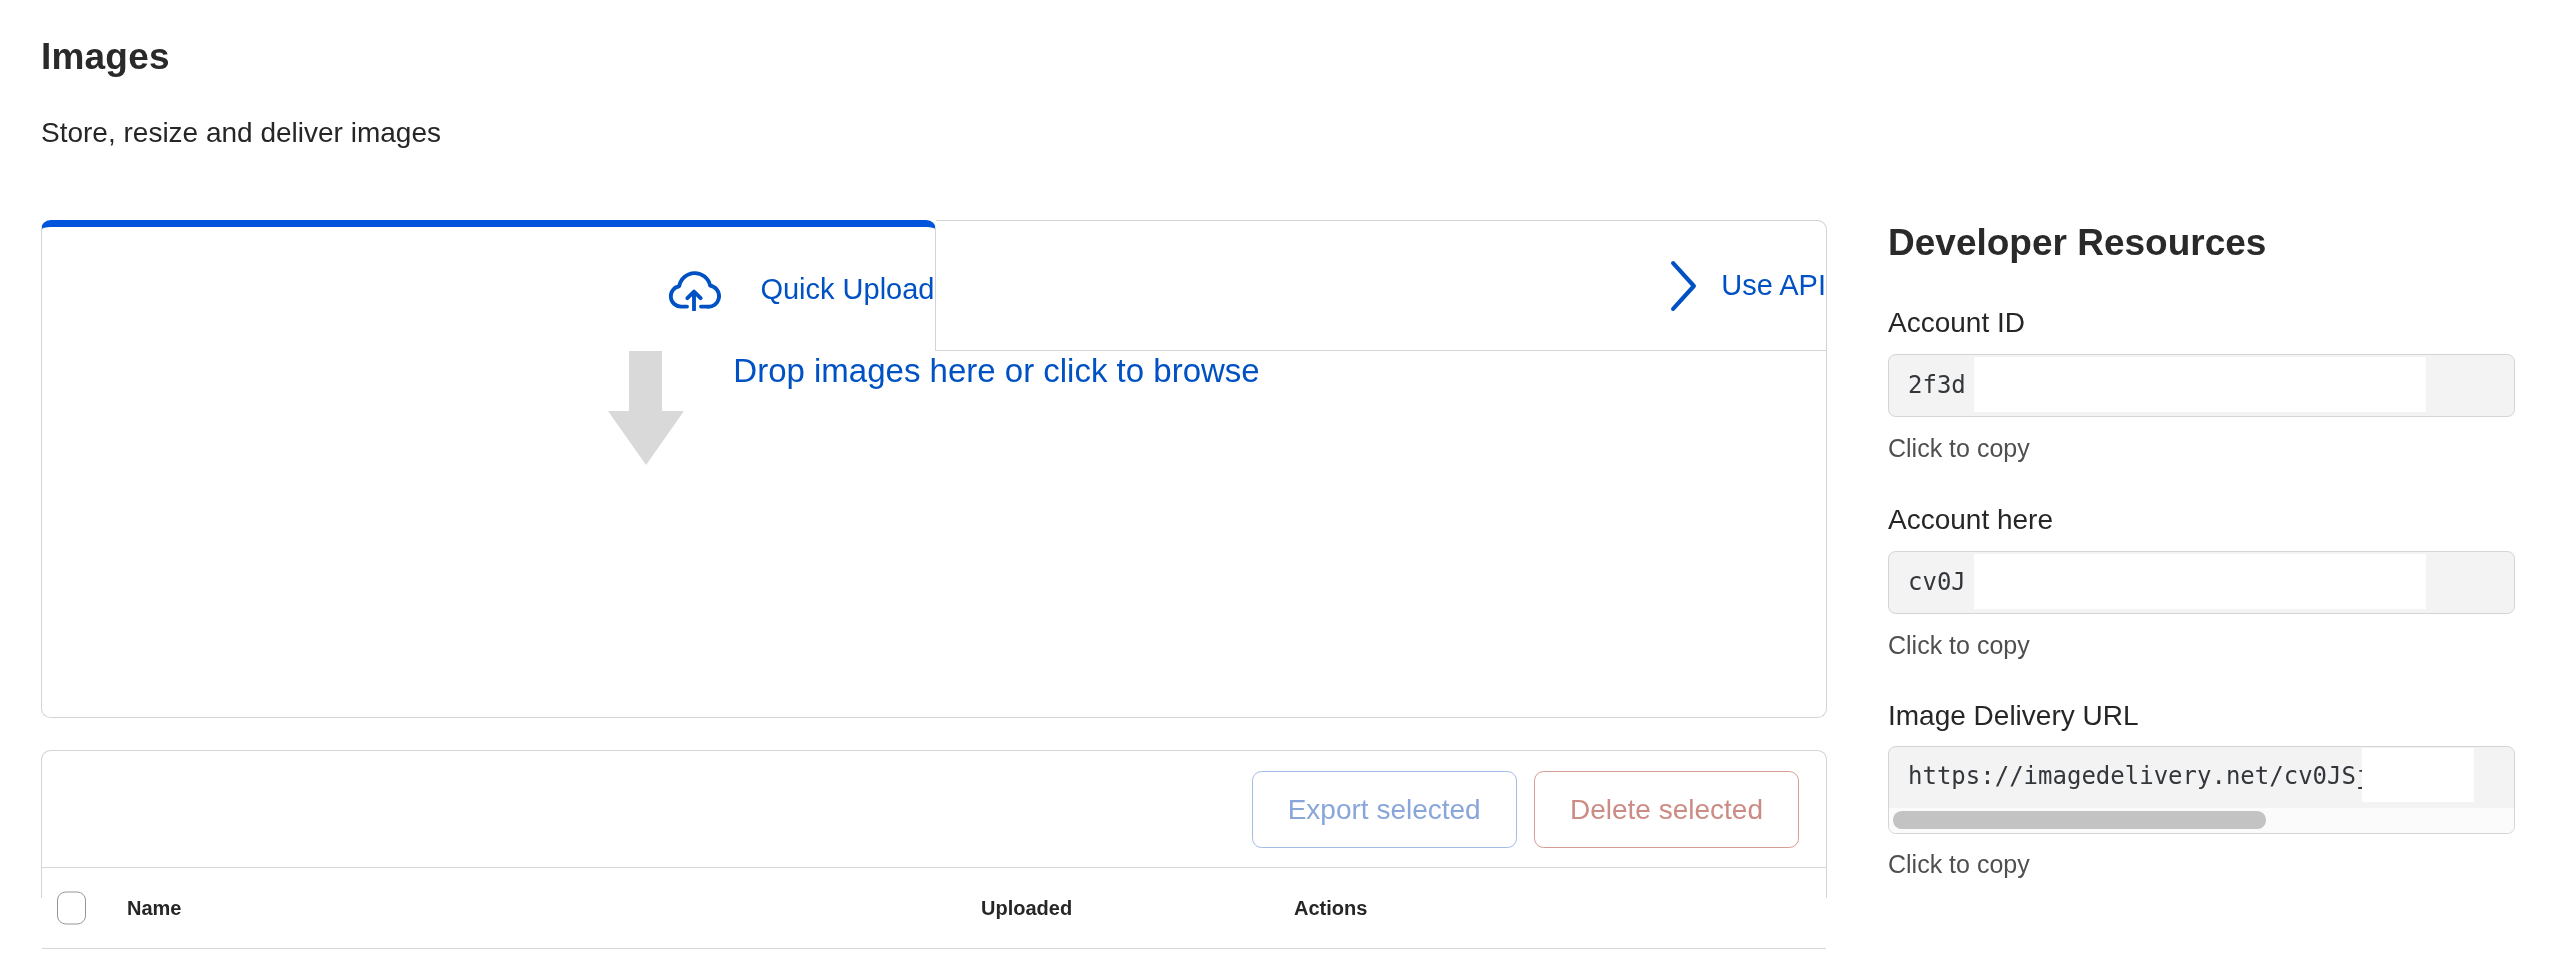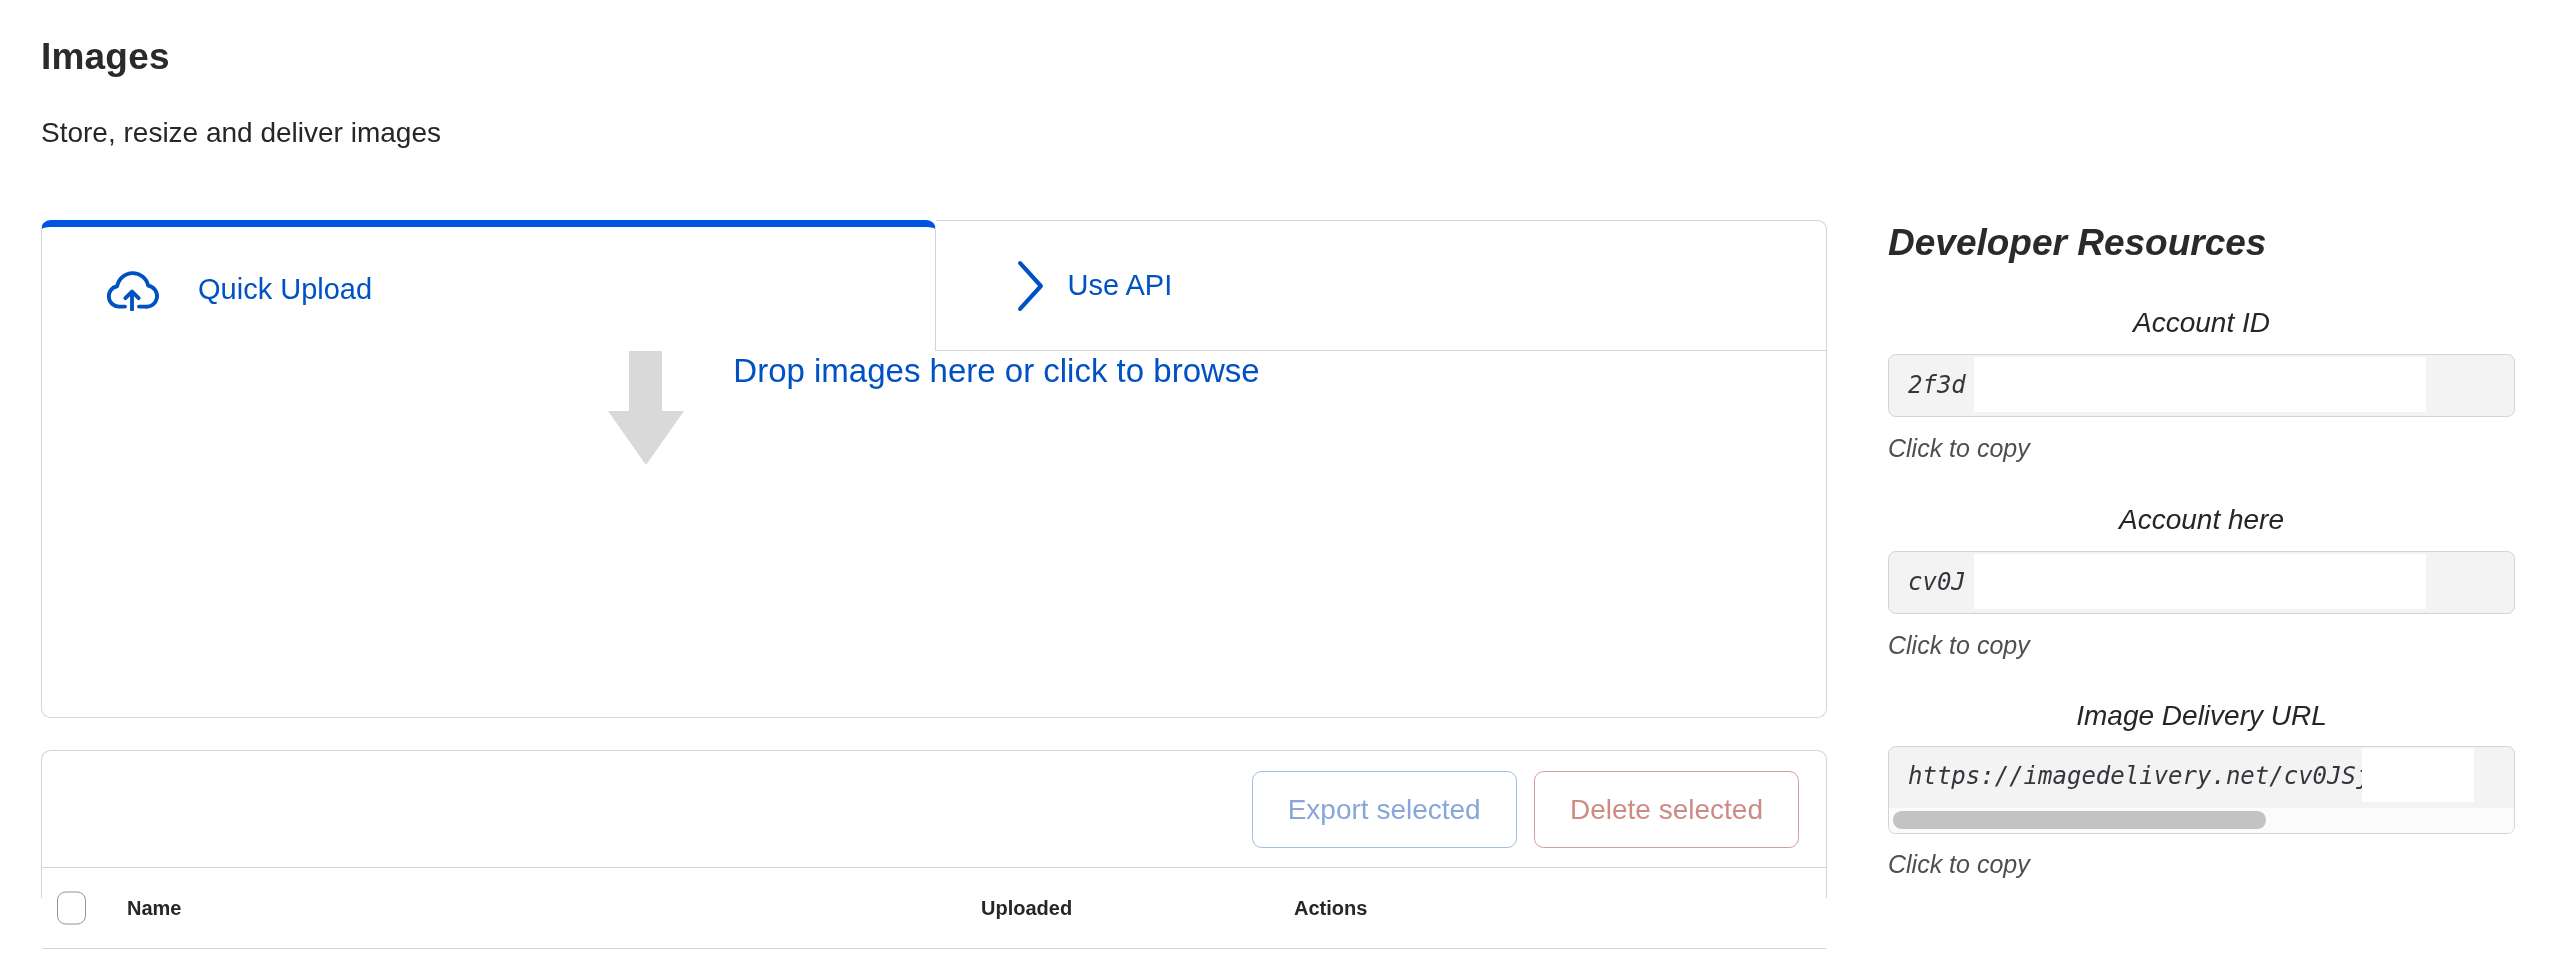--- a/index.html
+++ b/index.html
@@ -21,21 +21,21 @@
     font-size:37px; line-height:44px; font-weight:700;
     color:#2a2a2a; letter-spacing:0.2px;
   }
   .page-subtitle {
     position:absolute; left:0; top:115px;
     font-size:28px; line-height:35px; font-weight:400; color:#262626;
   }
 
   
   .tabs { position:absolute; left:0; top:220px; width:1786px; height:131px; display:flex; }
-  .tab { display:flex; align-items:center; cursor:pointer; background:#fff; }
+  .tab { display:flex; align-items:center; cursor:pointer; background:#fff;justify-content:flex-end; }
   .tab-active {
     width:895px;
     border-top:7.7px solid #0055dc;
     border-left:1.9px solid #d4d4d4;
     border-right:1.9px solid #d4d4d4;
     border-radius:9.6px 9.6px 0 0;
     padding-left:62px; gap:38px;
   }
   .tab-inactive {
     width:892px;
@@ -92,30 +92,30 @@
   .th {
     position:absolute; top:50%; transform:translateY(-50%);
     font-size:20px; font-weight:700; color:#262626; white-space:nowrap;
   }
   .th-name { left:85px; }
   .th-uploaded { left:939px; }
   .th-actions { left:1252px; }
   .empty-row { height:96px; background:#fff; }
 
   
-  .sidebar { position:absolute; left:1888px; top:0; width:627px; height:844px;font-style:italic; }
+  .sidebar { position:absolute; left:1888px; top:0; width:627px; height:844px; }
   .sidebar-title {
     position:absolute; left:0; top:221px;
     font-size:37px; line-height:44px; font-weight:700; color:#2a2a2a;
   }
   .res-group { position:absolute; left:0; width:627px; }
   .res-group-1 { top:306px; }
   .res-group-2 { top:503px; }
   .res-group-3 { top:699px; }
-  .res-label { font-size:28px; line-height:33px; color:#262626;text-align:center; }
+  .res-label { font-size:28px; line-height:33px; color:#262626; }
   .cf-field {
     position:relative; margin-top:15.4px; width:627px; height:63px;
     background:#f3f3f3; border:1.9px solid #d4d4d4; border-radius:7.7px;
     overflow:hidden; cursor:pointer;
   }
   .cf-field .mono {
     display:block; font-family:"DejaVu Sans Mono", monospace;
     font-size:24px; line-height:60px; color:#33363b;
     padding-left:19px; white-space:nowrap; overflow:hidden;
   }

